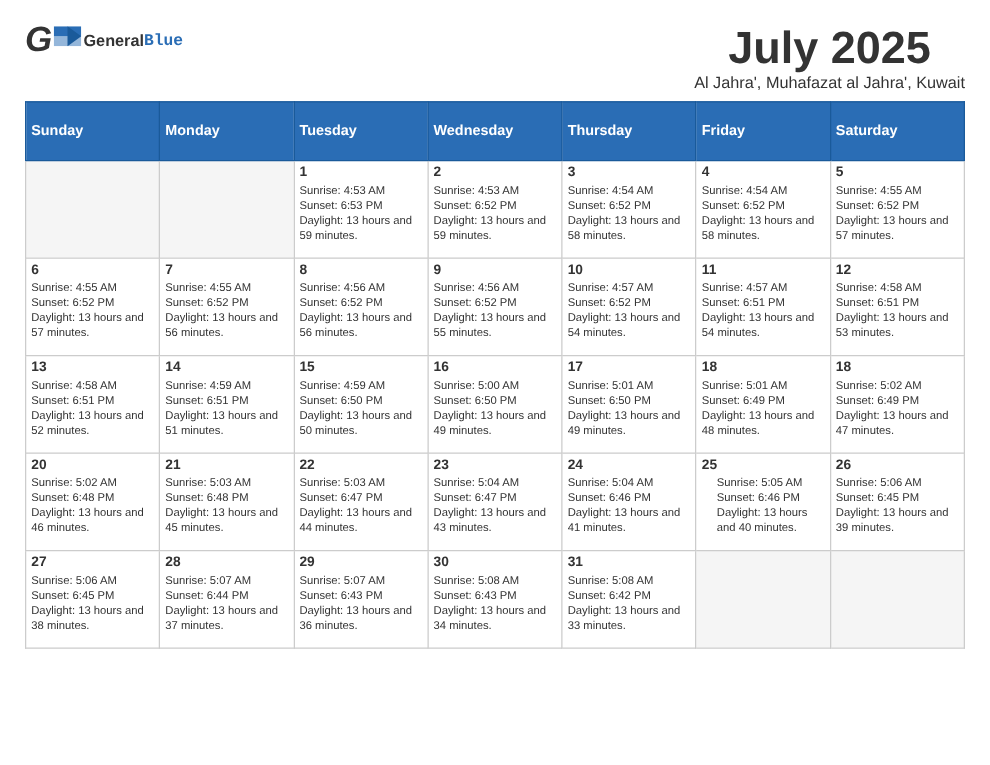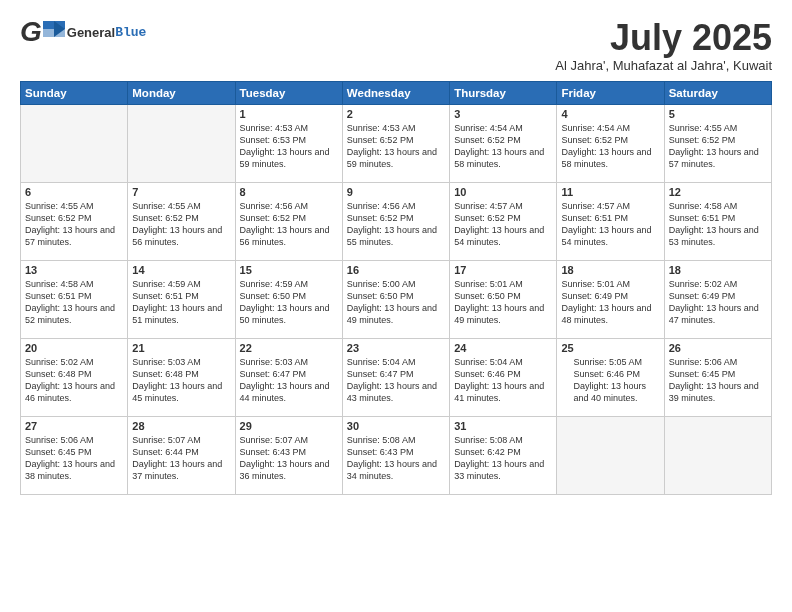--- a/index.html
+++ b/index.html
@@ -16,21 +16,21 @@
       padding: 18px 20px 12px 20px;
       background: #fff;
     }
     .header {
       display: flex;
       align-items: flex-start;
       justify-content: space-between;
       margin-bottom: 8px;
     }
     .title-area {
-      text-align: right;
+      text-align: center;
     }
     .month-title {
       font-size: 36px;
       font-weight: bold;
       color: #333;
       line-height: 1.1;
     }
     .subtitle {
       font-size: 13px;
       color: #333;
@@ -39,21 +39,21 @@
     .calendar {
       width: 100%;
       border-collapse: collapse;
       table-layout: fixed;
     }
     .calendar th {
       background: #2a6db5;
       color: #fff;
       font-size: 11.5px;
       font-weight: bold;
-      padding: 5px 4px;
+      padding: 17px 4px;
       text-align: left;
       border: 1px solid #1a5a9a;
     }
     .calendar td {
       border: 1px solid #ccc;
       vertical-align: top;
       padding: 3px 4px;
       height: 78px;
       font-size: 9.5px;
       color: #333;

